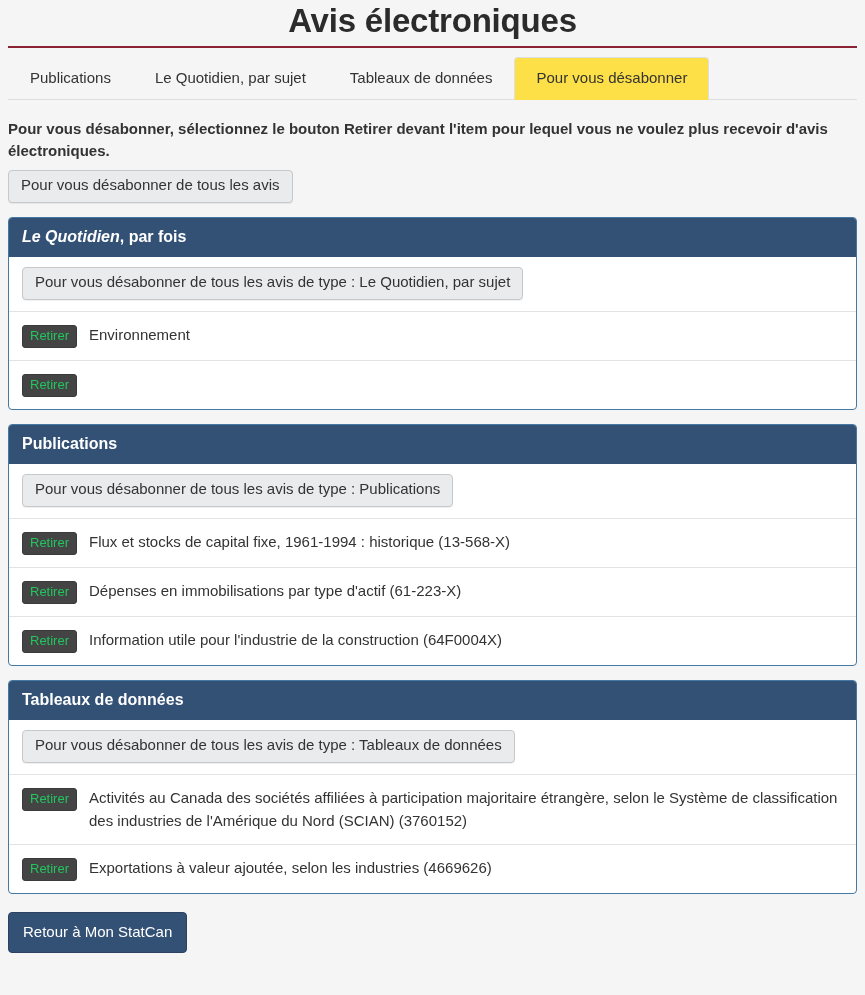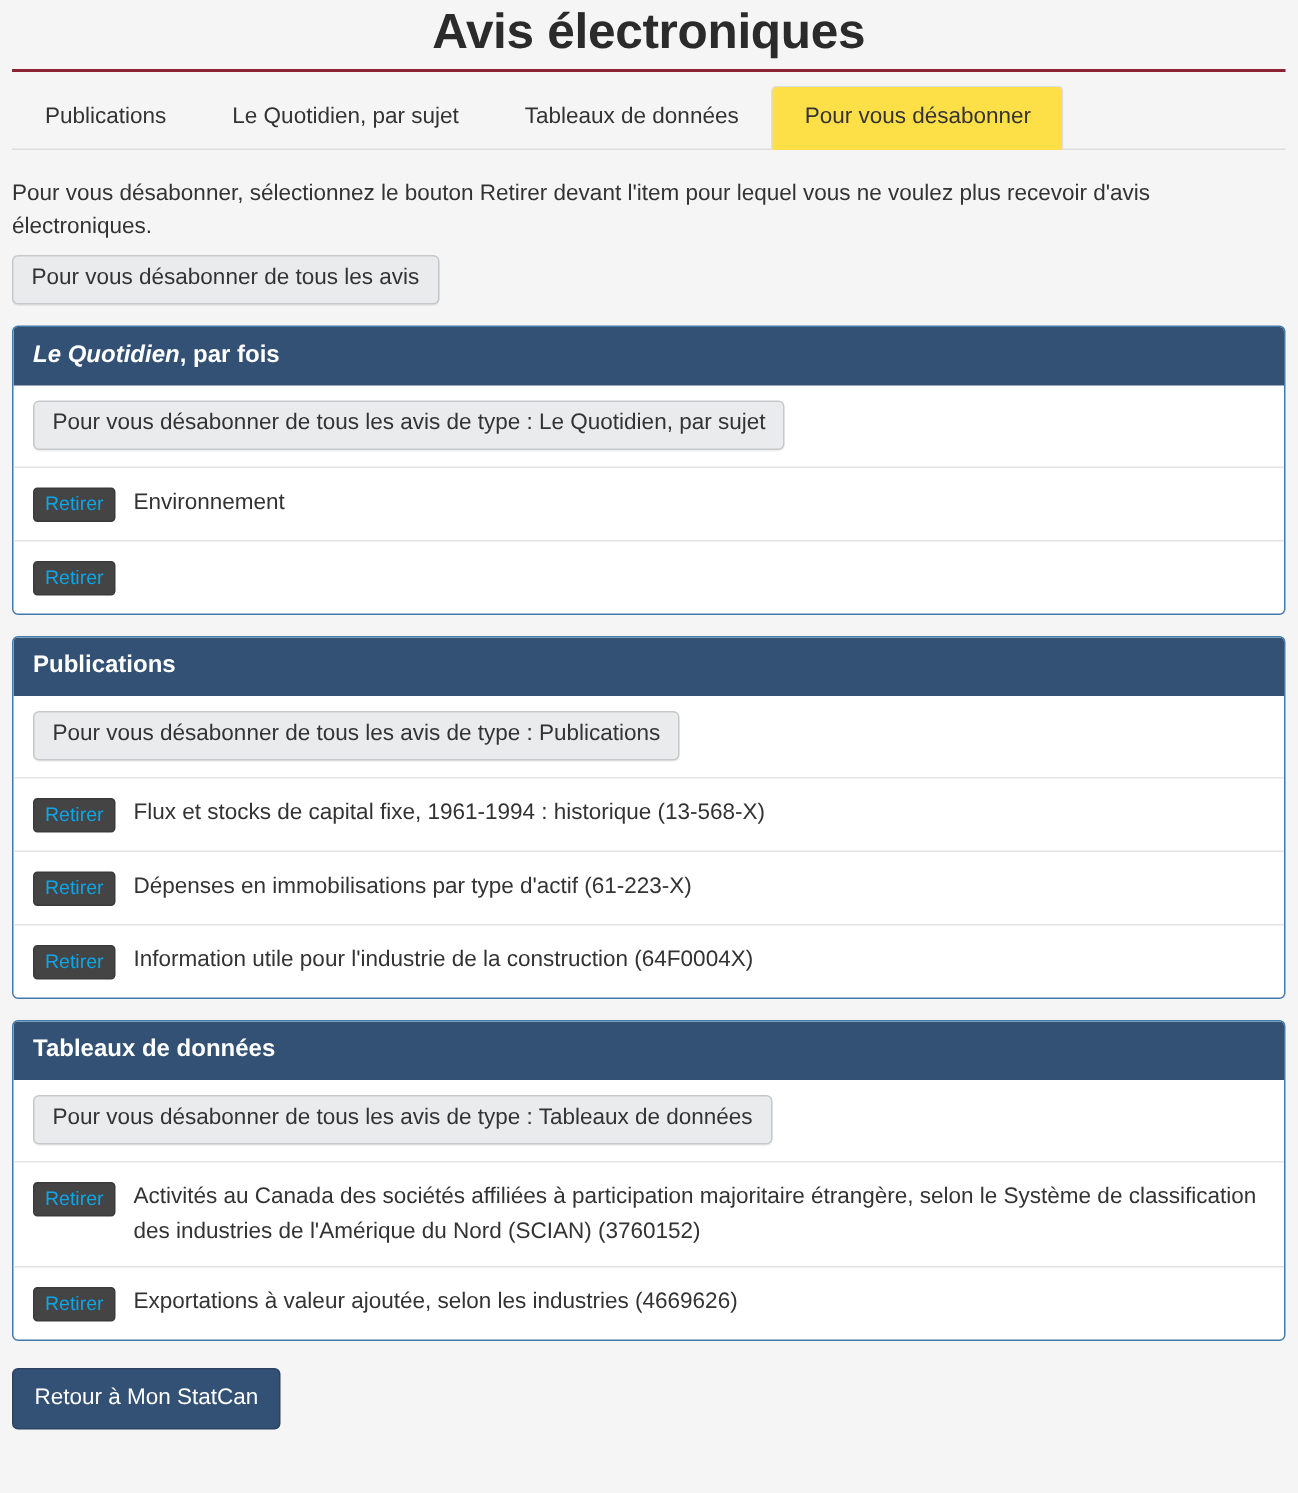--- a/index.html
+++ b/index.html
@@ -81,20 +81,21 @@
     padding-bottom: 12px;
   }
 
   
   .unsub-text {
     margin: 18px 0 8px 0;
     font-size: 15px;
     line-height: 22px;
     color: #333333;
     max-width: 830px;
+    font-weight: bold;
   }
 
   
   .btn {
     font-family: "Liberation Sans", sans-serif;
     font-size: 15px;
     line-height: 20px;
     display: inline-block;
     cursor: pointer;
     box-sizing: border-box;
@@ -107,21 +108,21 @@
     padding: 4px 12px 7px 12px;
     box-shadow: 0 1px 0 rgba(0,0,0,0.06);
   }
   .btn-unsub-all {
     margin: 0 0 0 0;
   }
   .btn-dark {
     background: #444444;
     border: 1px solid #3a3a3a;
     border-radius: 3px;
-    color: #0ea5e9;
+    color: #22c55e;
     padding: 2px 7px 3px 7px;
     font-size: 13px;
     line-height: 16px;
     white-space: nowrap;
   }
   .btn-primary {
     background: #335075;
     border: 1px solid #2b4262;
     border-radius: 4px;
     color: #ffffff;

